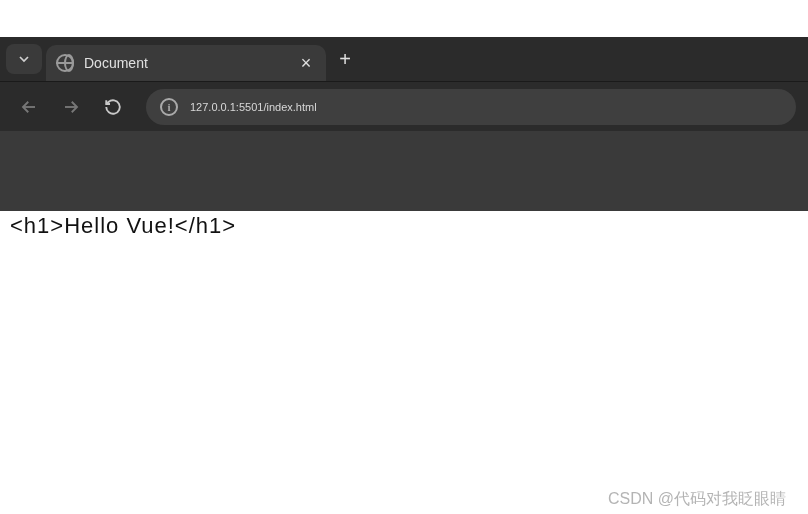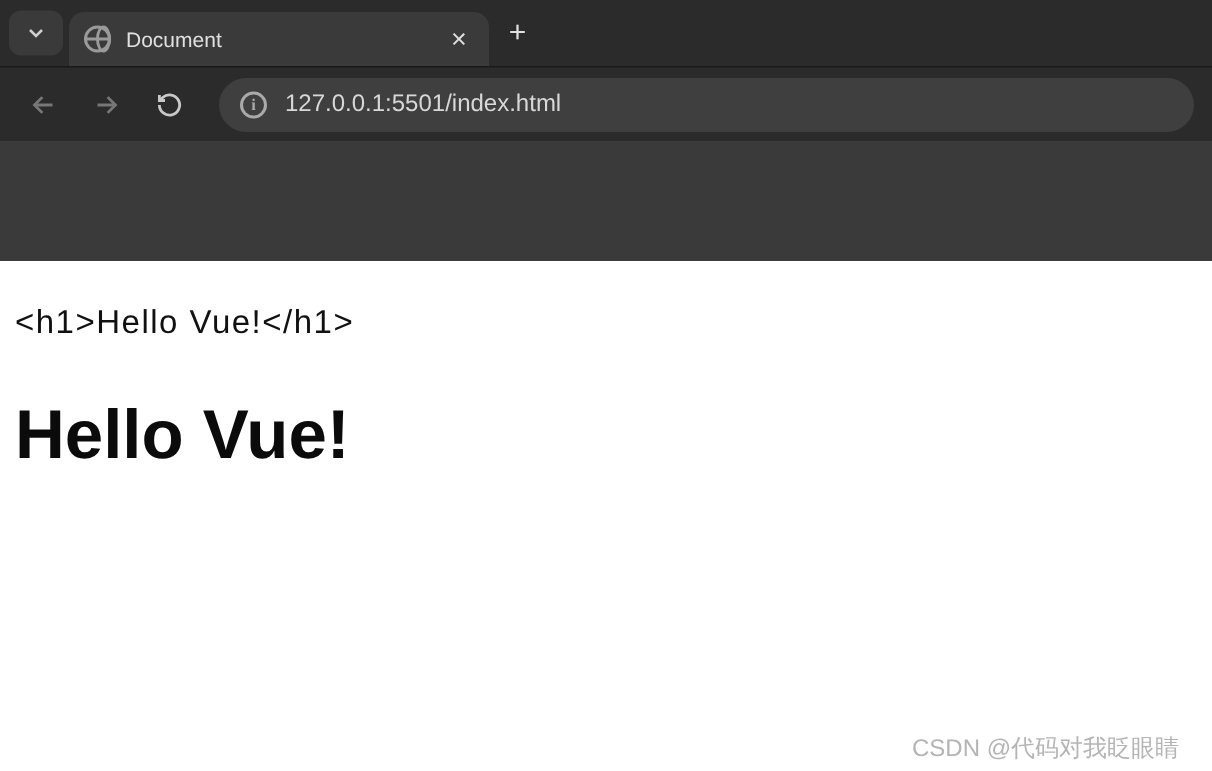--- a/index.html
+++ b/index.html
@@ -1,42 +1,42 @@
 <!DOCTYPE html>
 <html><head>
   <meta charset="utf-8">
   <style>
     * { margin: 0; padding: 0; box-sizing: border-box; }
     body { font-family: Arial, sans-serif; width: 808px; height: 514px; overflow: hidden; background: #fff; }
     
     .browser-chrome { background: #2b2b2b; }
     
-    .tab-bar { display: flex; align-items: center; height: 44px; padding: 0 6px; gap: 4px; }
+    .tab-bar { display: flex; align-items: center; height: 44px; padding: 0 6px; gap: 4px; margin-top: 37px; }
     .dropdown-chip { width: 36px; height: 30px; background: #3a3a3a; border-radius: 8px; display: flex; align-items: center; justify-content: center; }
     .tab { display: flex; align-items: center; background: #3a3a3a; height: 36px; border-radius: 10px 10px 0 0; padding: 0 10px; min-width: 280px; gap: 10px; margin-top: 8px; }
     .tab .favicon { width: 18px; height: 18px; border: 2px solid #9a9a9a; border-radius: 50%; position: relative; }
     .tab .favicon::before { content: ''; position: absolute; left: -2px; right: -2px; top: 6px; height: 2px; background: #9a9a9a; }
     .tab .favicon::after { content: ''; position: absolute; top: -2px; bottom: -2px; left: 6px; width: 6px; border: 2px solid #9a9a9a; border-radius: 50%; }
     .tab-title { color: #e0e0e0; font-size: 14px; flex: 1; }
     .tab-close { color: #e0e0e0; font-size: 18px; width: 20px; text-align: center; cursor: pointer; }
     .new-tab { color: #e0e0e0; font-size: 20px; width: 30px; text-align: center; cursor: pointer; }
     
     .toolbar { display: flex; align-items: center; height: 50px; padding: 0 12px; gap: 8px; border-top: 1px solid #1a1a1a; }
     .nav-btn { width: 34px; height: 34px; display: flex; align-items: center; justify-content: center; border-radius: 50%; cursor: pointer; }
     .nav-btn svg { width: 18px; height: 18px; }
     .nav-btn.disabled svg { stroke: #777; }
     .nav-btn svg { stroke: #c8c8c8; }
     
     .address-bar { flex: 1; display: flex; align-items: center; background: #3f3f3f; border-radius: 20px; height: 36px; padding: 0 14px; gap: 12px; margin-left: 8px; }
     .site-info { width: 18px; height: 18px; border: 2px solid #aaa; border-radius: 50%; display: flex; align-items: center; justify-content: center; color: #aaa; font-size: 11px; font-weight: bold; font-family: Georgia, serif; }
-    .url-text { color: #d8d8d8; font-size: 16px; }
+    .url-text { color: #d8d8d8; font-size: 11px; }
     
     .spacer-bar { height: 80px; background: #3a3a3a; }
     
-    .page-content { background: #fff; padding: 28px 10px; }
+    .page-content { background: #fff; padding: 2px 10px; }
     .raw-line { font-size: 22px; color: #111; letter-spacing: 1px; font-family: Arial, sans-serif; margin-bottom: 34px; }
     .rendered-h1 { font-size: 46px; font-weight: 900; color: #0b0b0b; }
     
     .watermark { position: absolute; bottom: 4px; right: 22px; color: rgba(130,130,130,0.6); font-size: 16px; }
   </style>
 </head>
 <body>
 
 <div class="browser-chrome">
   <div class="tab-bar">
@@ -76,16 +76,15 @@
       <div class="site-info">i</div>
       <span class="url-text">127.0.0.1:5501/index.html</span>
     </div>
   </div>
 
   <div class="spacer-bar"></div>
 </div>
 
 <div class="page-content">
   <div class="raw-line">&lt;h1&gt;Hello Vue!&lt;/h1&gt;</div>
-  <h1 class="rendered-h1">Hello Vue!</h1>
 </div>
 
 <div class="watermark">CSDN @代码对我眨眼睛</div>
 
 </body></html>

